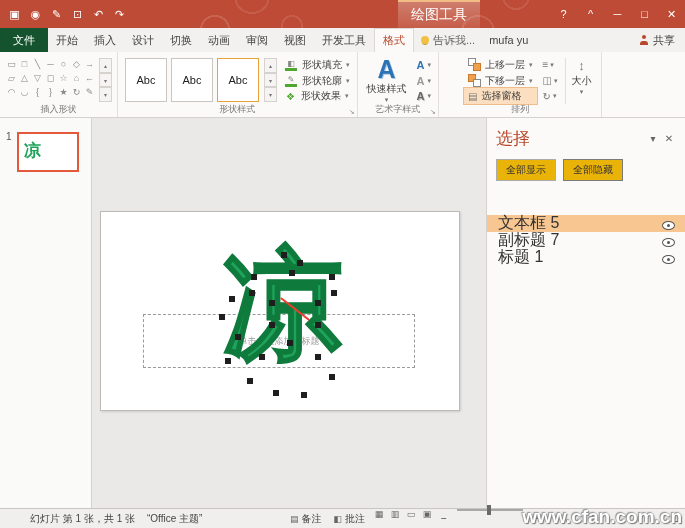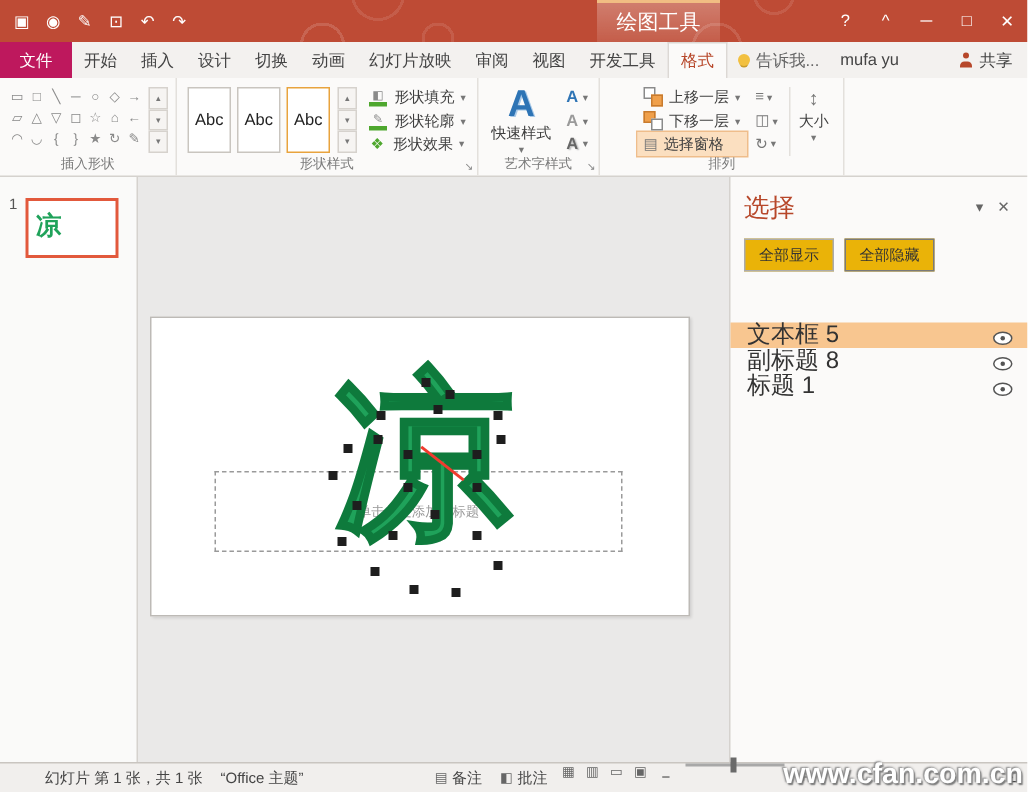--- a/index.html
+++ b/index.html
@@ -25,21 +25,21 @@
   .ctx-tab { position:absolute; left:398px; top:0; height:28px; padding:0 13px;
     background:linear-gradient(rgba(255,255,255,.28), rgba(255,255,255,.10));
     border-top:2px solid rgba(255,220,150,.75);
     display:flex; align-items:center; font-size:14px; color:#fff; z-index:2; }
   .win-controls { position:absolute; right:0; top:0; height:28px; display:flex; z-index:3; }
   .win-btn { width:27px; height:28px; display:flex; align-items:center; justify-content:center; font-size:11px; color:#fff; }
 
   
   .tabrow { position:absolute; left:0; top:28px; width:685px; height:24px; background:#F3F1EF; display:flex; align-items:stretch; }
   .tab { padding:0 8px; display:flex; align-items:center; font-size:11px; color:#444; white-space:nowrap; }
-  .tab.file { background:#be185d; color:#fff; padding:0 13px; }
+  .tab.file { background:#14532d; color:#fff; padding:0 13px; }
   .tab.active { background:#FBFAF9; color:#B7472A; border:1px solid #DCD8D4; border-bottom:none; }
   .tellme { display:flex; align-items:center; gap:4px; padding:0 7px; color:#666; }
   .bulb { width:8px; height:8px; border-radius:50%; background:#F2C040; box-shadow:0 2px 0 -1px #C99B2C; }
   .user-name { display:flex; align-items:center; padding:0 7px; color:#444; }
   .spacer { flex:1; }
   .share { display:flex; align-items:center; gap:4px; padding:0 10px; color:#444; }
   .person-icon { width:10px; height:10px; position:relative; }
   .person-icon::before { content:''; position:absolute; top:0; left:3px; width:4px; height:4px; border-radius:50%; background:#B7472A; }
   .person-icon::after { content:''; position:absolute; bottom:0; left:1px; width:8px; height:4px; border-radius:3px 3px 0 0; background:#B7472A; }
 
@@ -47,21 +47,21 @@
   .ribbon { position:absolute; left:0; top:52px; width:685px; height:66px; background:#FBFAF9; border-bottom:1px solid #D5D2CE; display:flex; overflow:hidden; }
   .rgroup { position:relative; height:100%; border-right:1px solid #E3E0DC; padding:3px 5px 13px 5px; display:flex; }
   .rgroup-label { position:absolute; bottom:1px; left:0; right:0; text-align:center; font-size:9px; color:#7A7A7A; }
   .launcher { position:absolute; right:2px; bottom:1px; font-size:7px; color:#8A8A8A; line-height:9px; }
 
   .shape-grid { display:grid; grid-template-columns:repeat(7,13px); grid-auto-rows:14px; margin-top:2px; }
   .shape-glyph { font-size:9px; line-height:14px; text-align:center; color:#8A8A8A; cursor:default; }
   .mini-scroll { width:13px; display:flex; flex-direction:column; margin:3px 0 2px 3px; }
   .ms-btn { flex:1; border:1px solid #D6D2CD; background:#F6F4F2; font-size:6px; color:#777; display:flex; align-items:center; justify-content:center; }
 
-  .abc-box { width:29px; height:44px; background:#fff; border:1px solid #C9C5BF; margin:3px 2px 16px 2px; display:flex; align-items:center; justify-content:center; font-size:11px; color:#222; }
+  .abc-box { width:42px; height:44px; background:#fff; border:1px solid #C9C5BF; margin:3px 2px 16px 2px; display:flex; align-items:center; justify-content:center; font-size:11px; color:#222; }
   .abc-box.hl { border:1px solid #E8A33D; }
   .style-col { display:flex; flex-direction:column; margin-left:5px; margin-top:2px; }
   .style-btn { display:flex; align-items:center; height:16px; font-size:10px; color:#3F3F3F; gap:4px; padding:0 2px; white-space:nowrap; }
   .caret { font-size:7px; color:#777; }
   .swatch-icon { width:14px; height:13px; display:flex; flex-direction:column; align-items:center; justify-content:flex-end; }
   .swatch-icon .g { font-size:8px; line-height:9px; color:#8A8A8A; }
   .swatch-icon .bar { width:12px; height:3px; background:#4EA72E; }
   .fx-icon { width:13px; height:13px; color:#4EA72E; font-size:10px; line-height:13px; text-align:center; }
 
   .wordart-main { display:flex; flex-direction:column; align-items:center; width:48px; margin-top:1px; }
@@ -152,21 +152,20 @@
   </div>
 </div>
 
 <div class="tabrow">
   <div class="tab file">文件</div>
   <div class="tab">开始</div>
   <div class="tab">插入</div>
   <div class="tab">设计</div>
   <div class="tab">切换</div>
   <div class="tab">动画</div>
-  <div class="tab">幻灯片放映</div>
   <div class="tab">审阅</div>
   <div class="tab">视图</div>
   <div class="tab">开发工具</div>
   <div class="tab active">格式</div>
   <div class="tellme">
     <span class="bulb"></span>
     <span>告诉我...</span>
   </div>
   <div class="user-name">mufa yu</div>
   <div class="spacer"></div>
@@ -367,21 +366,21 @@
     <button class="sel-btn strong">全部隐藏</button>
   </div>
   <div class="sel-list">
     <div class="sel-item active">
       <span>文本框 5</span>
       <span class="eye">
           <span class="pupil"></span>
         </span>
     </div>
     <div class="sel-item">
-      <span>副标题 8</span>
+      <span>副标题 7</span>
       <span class="eye">
           <span class="pupil"></span>
         </span>
     </div>
     <div class="sel-item">
       <span>标题 1</span>
       <span class="eye">
           <span class="pupil"></span>
         </span>
     </div>

